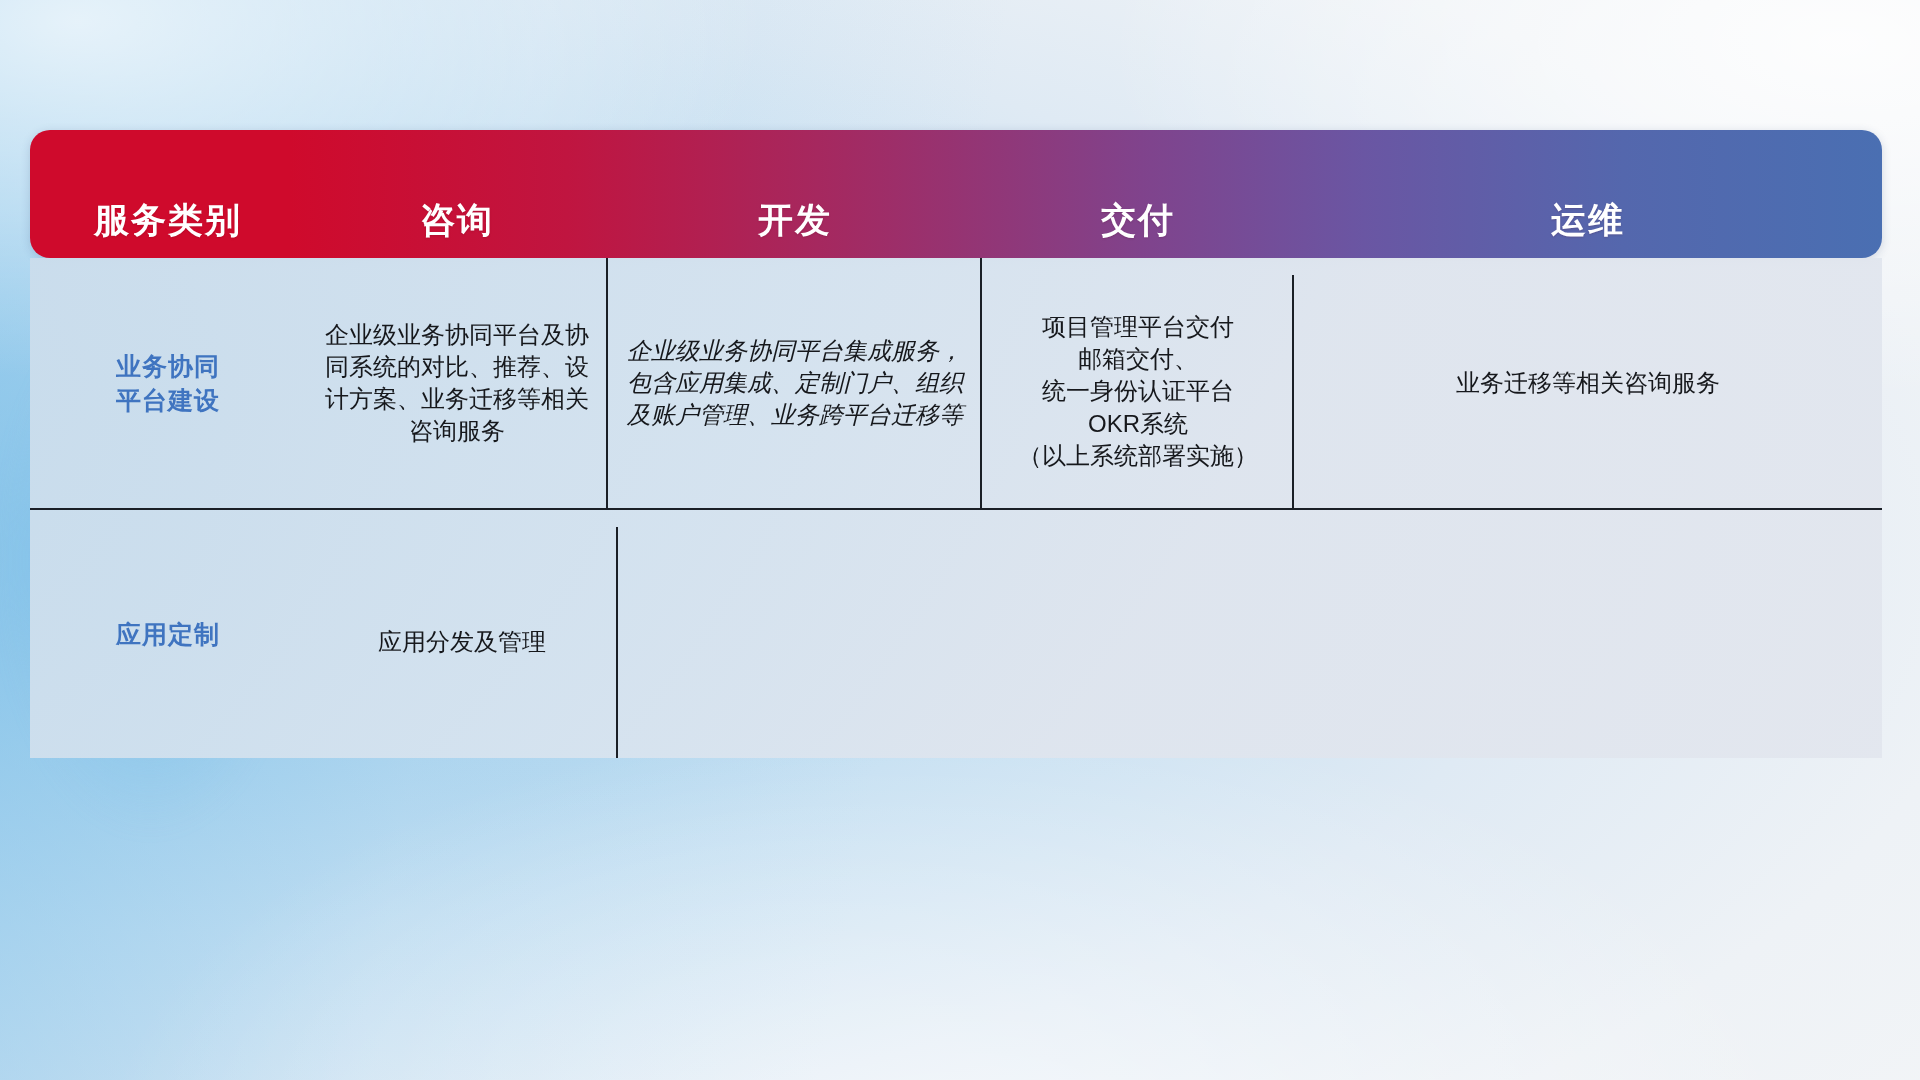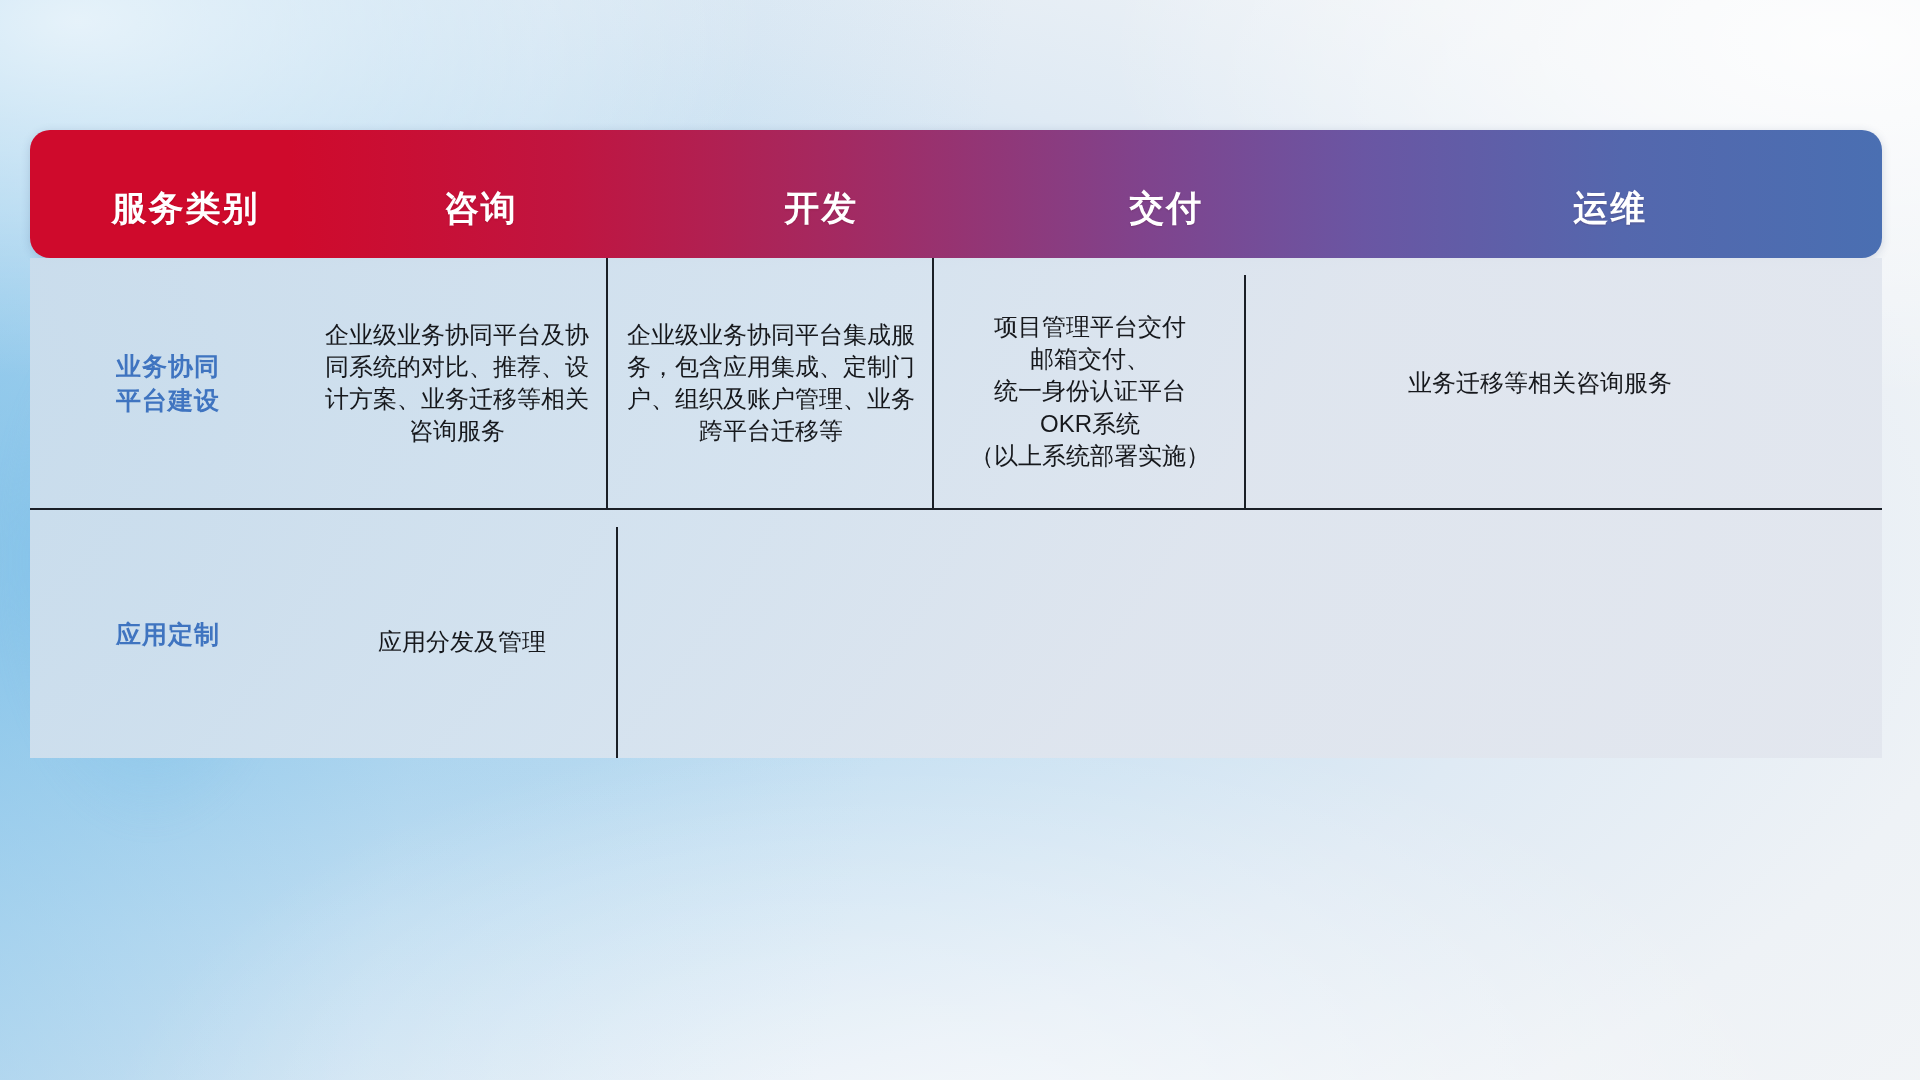--- a/index.html
+++ b/index.html
@@ -48,23 +48,22 @@
     display:flex;
     align-items:flex-end;
     overflow:hidden;
   }
   .thead .hcell {
     color:#fff;
     font-size:35px;
     font-weight:bold;
     letter-spacing:2px;
     text-align:center;
-    padding-bottom:26px;
+    padding-bottom:14px;
     text-shadow:0 1px 2px rgba(80,0,20,.18);
-    margin-left:28px;
   }
   .tbody {
     position:relative;
     background:
       linear-gradient(125deg, rgba(203,221,236,.95) 0%, rgba(214,227,239,.95) 38%, rgba(223,229,238,.95) 62%, rgba(226,230,238,.92) 100%);
     border-top:none;
   }
   .trow { display:flex; position:relative; }
   .trow + .trow { border-top:2px solid #1a1f26; }
   .trow .cell {
@@ -92,21 +91,21 @@
     line-height:1.38;
     letter-spacing:1px;
   }
   .r1 { height:250px; }
   .r2 { height:200px; }
   .r3 { height:250px; }
 
   
   .c0 { width:276px; }
   .c1 { width:302px; }
-  .c2 { width:326px; }
+  .c2 { width:374px;font-style:italic; }
   .c3 { width:312px;margin-top:17px; }
   .c4 { width:588px; }
 
   .hc0 { width:276px; }
   .hc1 { width:302px; }
   .hc2 { width:374px; }
   .hc3 { width:312px; }
   .hc4 { width:588px; }
 
   .nowrapline { white-space:pre-line; }

